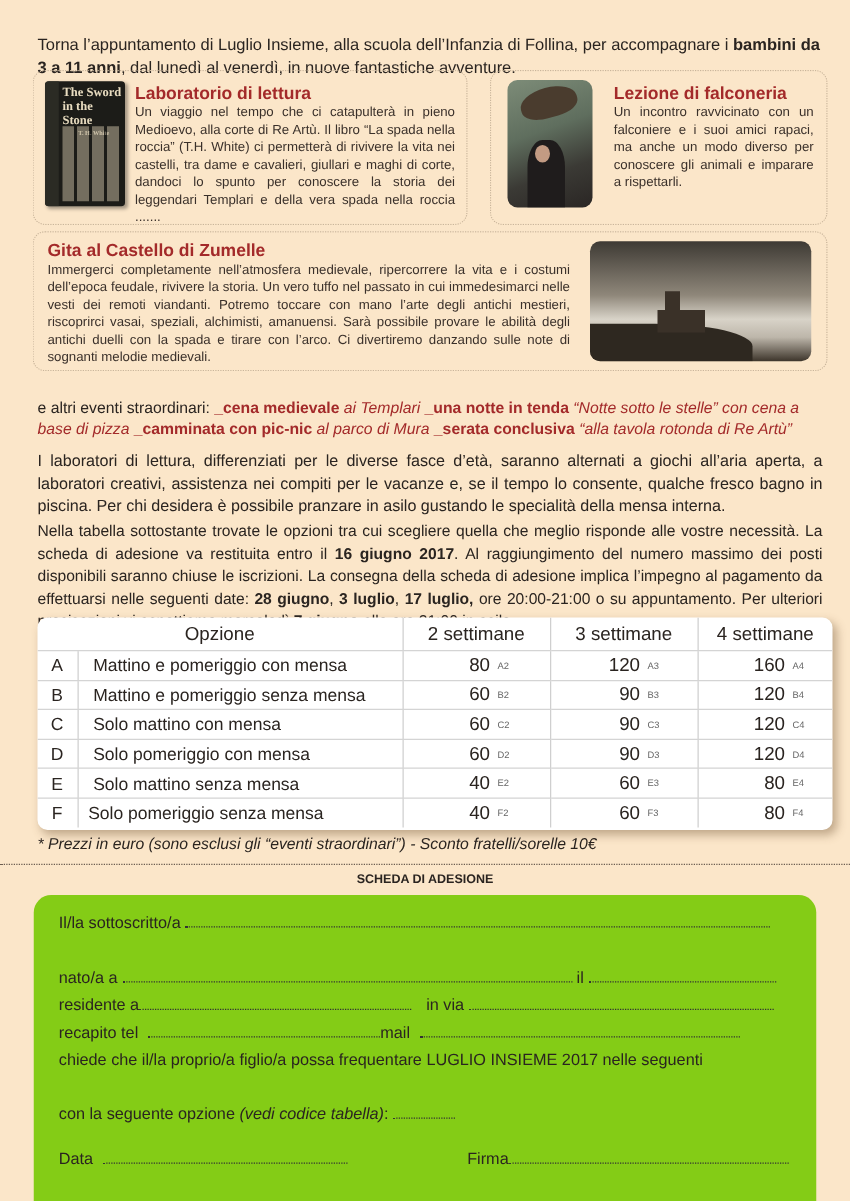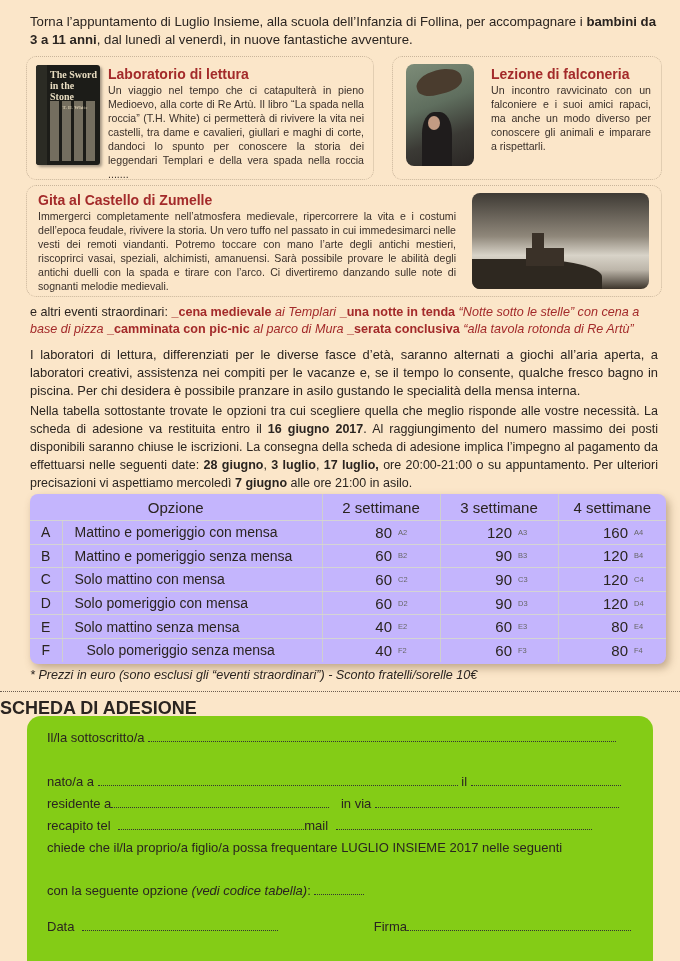--- a/index.html
+++ b/index.html
@@ -1,28 +1,28 @@
 <!DOCTYPE html>
 <html><head>
 <meta charset="utf-8">
 <style>
   html,body{margin:0;padding:0;}
   body{width:680px;height:961px;background:#fbe6c9;font-family:"Liberation Sans",sans-serif;color:#2a2420;position:relative;overflow:hidden;}
-  .p{position:absolute;left:30px;width:628px;font-size:13.2px;line-height:18px;}
+  .p{position:absolute;left:30px;width:628px;font-size:13.2px;line-height:18px;margin-top:14px;}
   .intro{top:13px;}
   b,.b{font-weight:bold;}
   .box{position:absolute;border:1.5px dotted #c9b59b;border-radius:10px;}
   .title-red{color:#a32a2a;font-weight:bold;font-size:14px;}
   .small{font-size:10.6px;line-height:14px;color:#3a302a;}
   .just{text-align:justify;}
   .photo{position:absolute;border-radius:8px;overflow:hidden;}
   .red{color:#a32a2a;font-weight:bold;}
   .redi{color:#a32a2a;font-style:italic;}
   table{border-collapse:collapse;}
-  .tbl-wrap{position:absolute;left:30px;top:494px;width:636px;height:170px;background:#c4b5fd;border-radius:8px;box-shadow:3px 4px 8px rgba(120,90,60,0.45);overflow:hidden;}
+  .tbl-wrap{position:absolute;left:30px;top:494px;width:636px;height:170px;background:#ffffff;border-radius:8px;box-shadow:3px 4px 8px rgba(120,90,60,0.45);overflow:hidden;}
   .tbl{width:100%;font-size:14px;}
   .tbl td,.tbl th{border-bottom:1px solid #d4d4d4;height:22.6px;padding:0;}
   .tbl th{font-weight:normal;font-size:15px;height:26px;}
   .vl{border-right:1px solid #cfcfcf;}
   .code{font-size:7.5px;color:#666;text-align:left;padding-left:6px !important;}
   .num{text-align:right;font-size:15px;}
   .form-card{position:absolute;left:27px;top:716px;width:626px;height:262px;background:#84cc16;border-radius:14px;}
   .fl{position:absolute;left:20px;font-size:13px;line-height:18px;white-space:nowrap;}
   .dots{display:inline-block;border-bottom:1.5px dotted #333;height:12px;vertical-align:baseline;}
   .cb{display:inline-block;width:7px;height:7px;border:1px solid #333;margin:0 4px 0 8px;vertical-align:1px;}
@@ -140,37 +140,37 @@
       <td class="vl" style="padding-left:12px;">Solo mattino senza mensa</td>
       <td class="num">40</td>
       <td class="code vl">E2</td>
       <td class="num">60</td>
       <td class="code vl">E3</td>
       <td class="num">80</td>
       <td class="code">E4</td>
     </tr>
     <tr>
       <td class="vl" style="text-align:center;border-bottom:none;">F</td>
-      <td class="vl" style="padding-left:24px;border-bottom:none;">Solo pomeriggio senza mensa</td>
+      <td class="vl" style="padding-left:8px;border-bottom:none;">Solo pomeriggio senza mensa</td>
       <td class="num" style="border-bottom:none;">40</td>
       <td class="code vl" style="border-bottom:none;">F2</td>
       <td class="num" style="border-bottom:none;">60</td>
       <td class="code vl" style="border-bottom:none;">F3</td>
       <td class="num" style="border-bottom:none;">80</td>
       <td class="code" style="border-bottom:none;">F4</td>
     </tr>
   </tbody>
     </table>
 </div>
 
 <div style="position:absolute;left:30px;top:668px;font-size:12.6px;font-style:italic;">* Prezzi in euro (sono esclusi gli “eventi straordinari”) - Sconto fratelli/sorelle 10€</div>
 
 <div style="position:absolute;left:0;top:691px;width:680px;border-top:1.5px dotted #6b5d50;"></div>
 
-<div style="position:absolute;left:0;width:680px;top:698px;font-weight:bold;font-size:18px;">SCHEDA DI ADESIONE</div>
+<div style="position:absolute;left:0;width:680px;top:698px;text-align:center;font-weight:bold;font-size:10px;">SCHEDA DI ADESIONE</div>
 
 <div class="form-card">
   <div class="fl" style="top:13px;">
     <span>Il/la sottoscritto/a</span>
     <span class="dots" style="width:468px;"></span>
   </div>
   <div class="fl" style="top:57px;">
     <span>nato/a a</span>
     <span class="dots" style="width:360px;"></span>
     <span>il</span>

